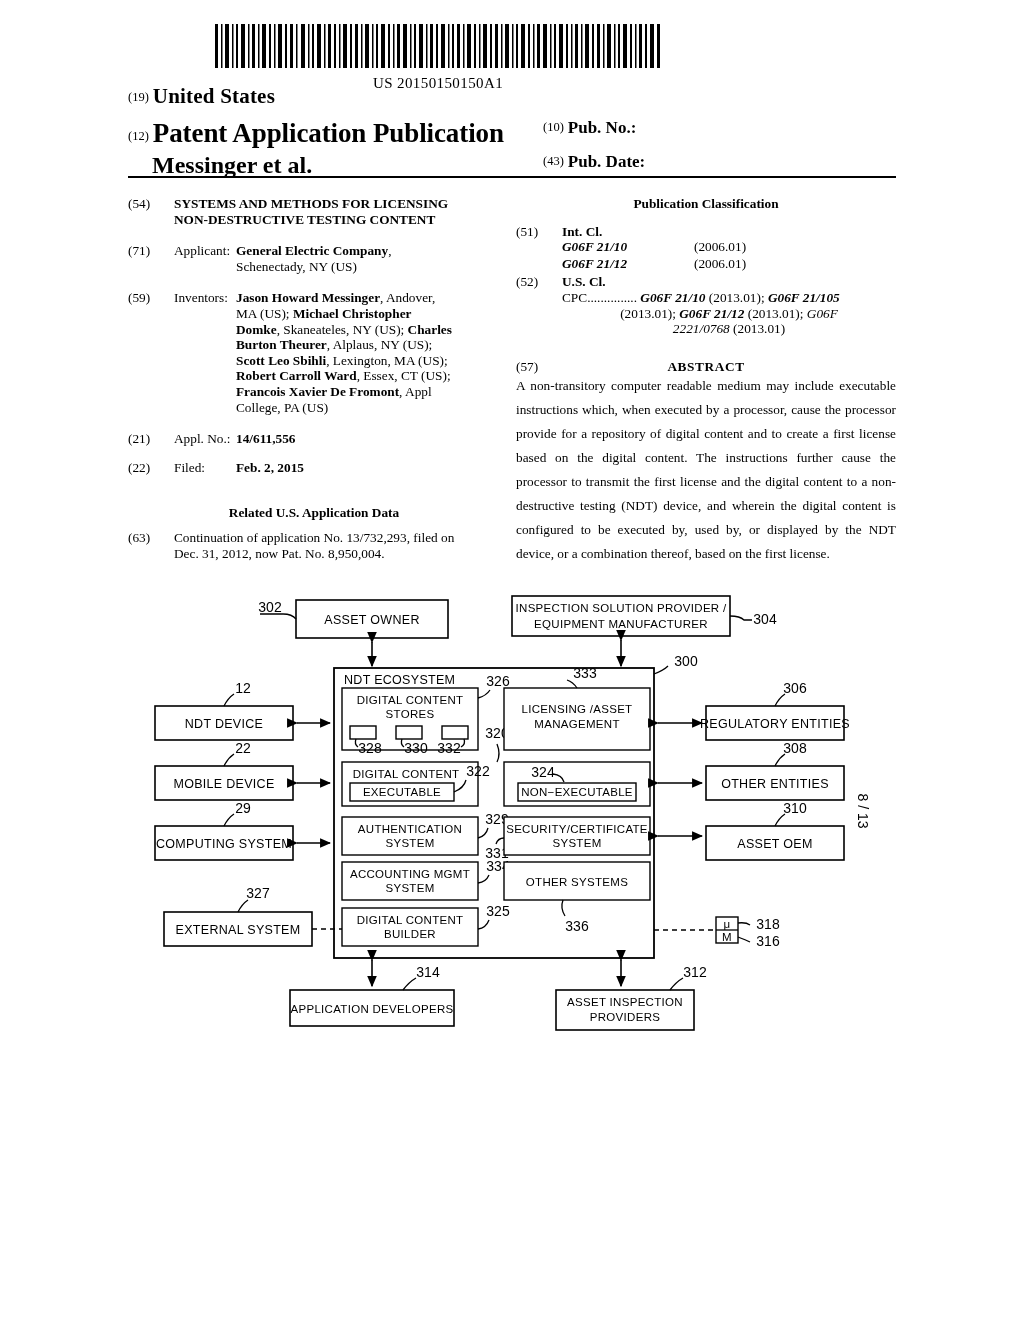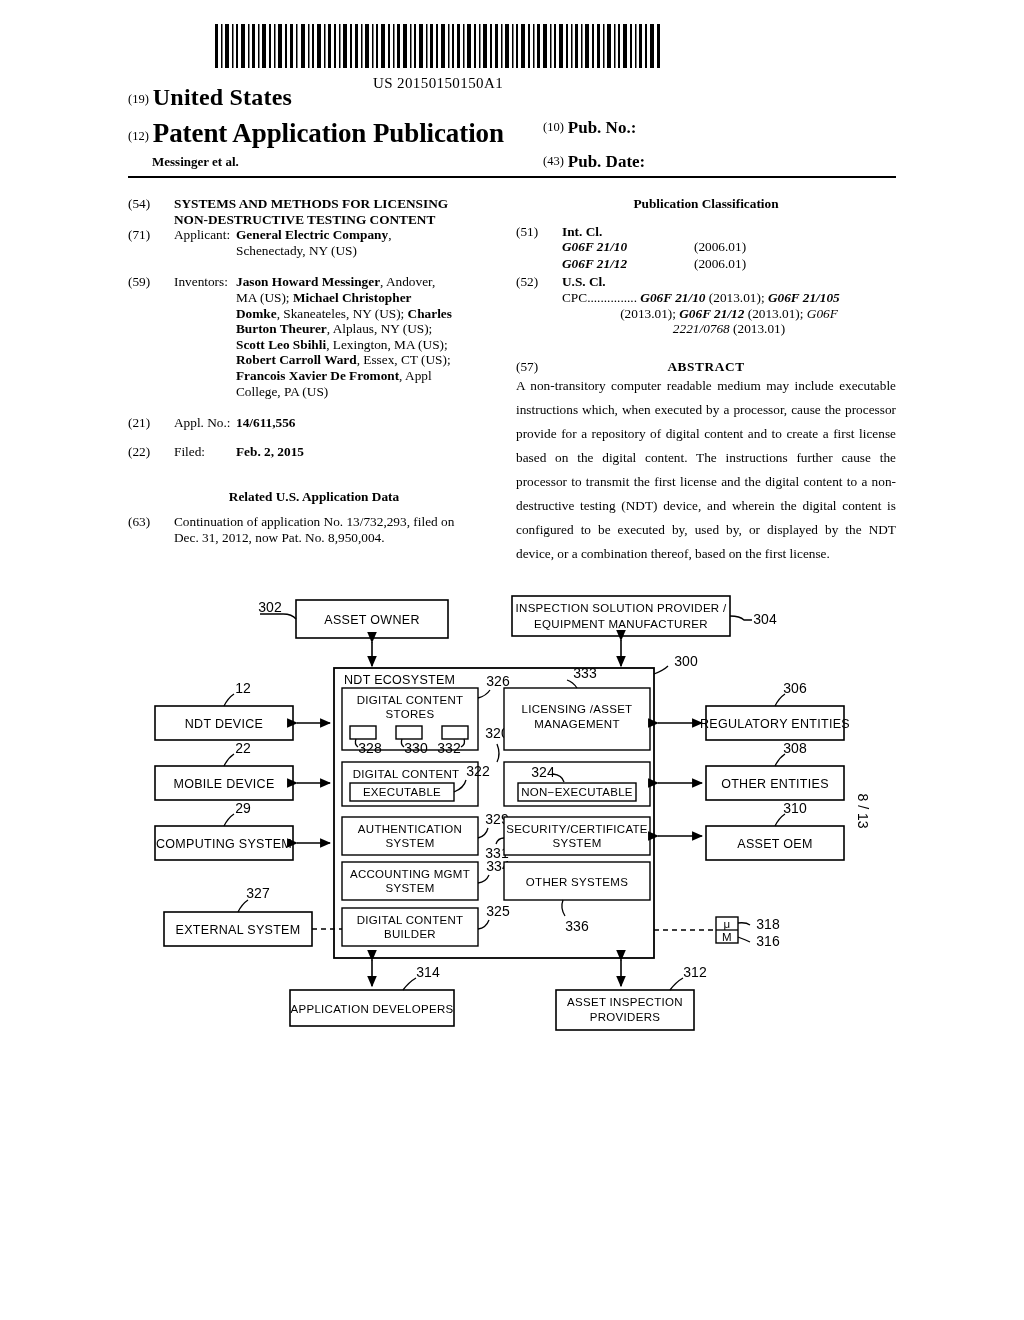--- a/index.html
+++ b/index.html
@@ -41,31 +41,31 @@
     position: absolute;
     left: 128px; top: 84px;
     width: 768px;
   }
   .mh-row { position: relative; height: 30px; }
   .paren-sm {
     font-size: 12.5px;
     vertical-align: 2px;
   }
   #united-states {
-    font-size: 24px;
+    font-size: 21px;
     font-weight: bold;
     letter-spacing: 0.2px;
   }
   #pap-title {
     font-size: 27px;
     font-weight: bold;
     letter-spacing: -0.1px;
   }
   #applicant-surname {
-    font-size: 13px;
+    font-size: 24px;
     font-weight: bold;
   }
   .mh-left { position: absolute; left: 0; top: 0; white-space: nowrap; }
   .mh-right { position: absolute; left: 415px; top: 0; white-space: nowrap; }
   .mh-label { font-size: 17px; font-weight: bold; }
   #mast-rule {
     position: absolute;
     left: 128px; top: 176px;
     width: 768px;
     height: 2px;
@@ -242,21 +242,21 @@
       <span class="mh-label">Pub. Date:</span>
       
     </div>
   </div>
 
 </div>
 <div id="mast-rule"></div>
 
 <div id="biblio-left">
 
-  <div class="field" style="margin-bottom:0;">
+  <div class="field" style="margin-bottom:16px;">
     <span class="field-code">(54)</span>
     <div class="b">SYSTEMS AND METHODS FOR LICENSING</div>
     <div class="b">NON-DESTRUCTIVE TESTING CONTENT</div>
   </div>
 
   <div class="field kv" style="margin-bottom:16px;">
     <span class="field-code">(71)</span>
     <span class="kv-key">Applicant:</span>
     <div><span class="b">General Electric Company</span><span>,</span></div>
     <div>Schenectady, NY (US)</div>

